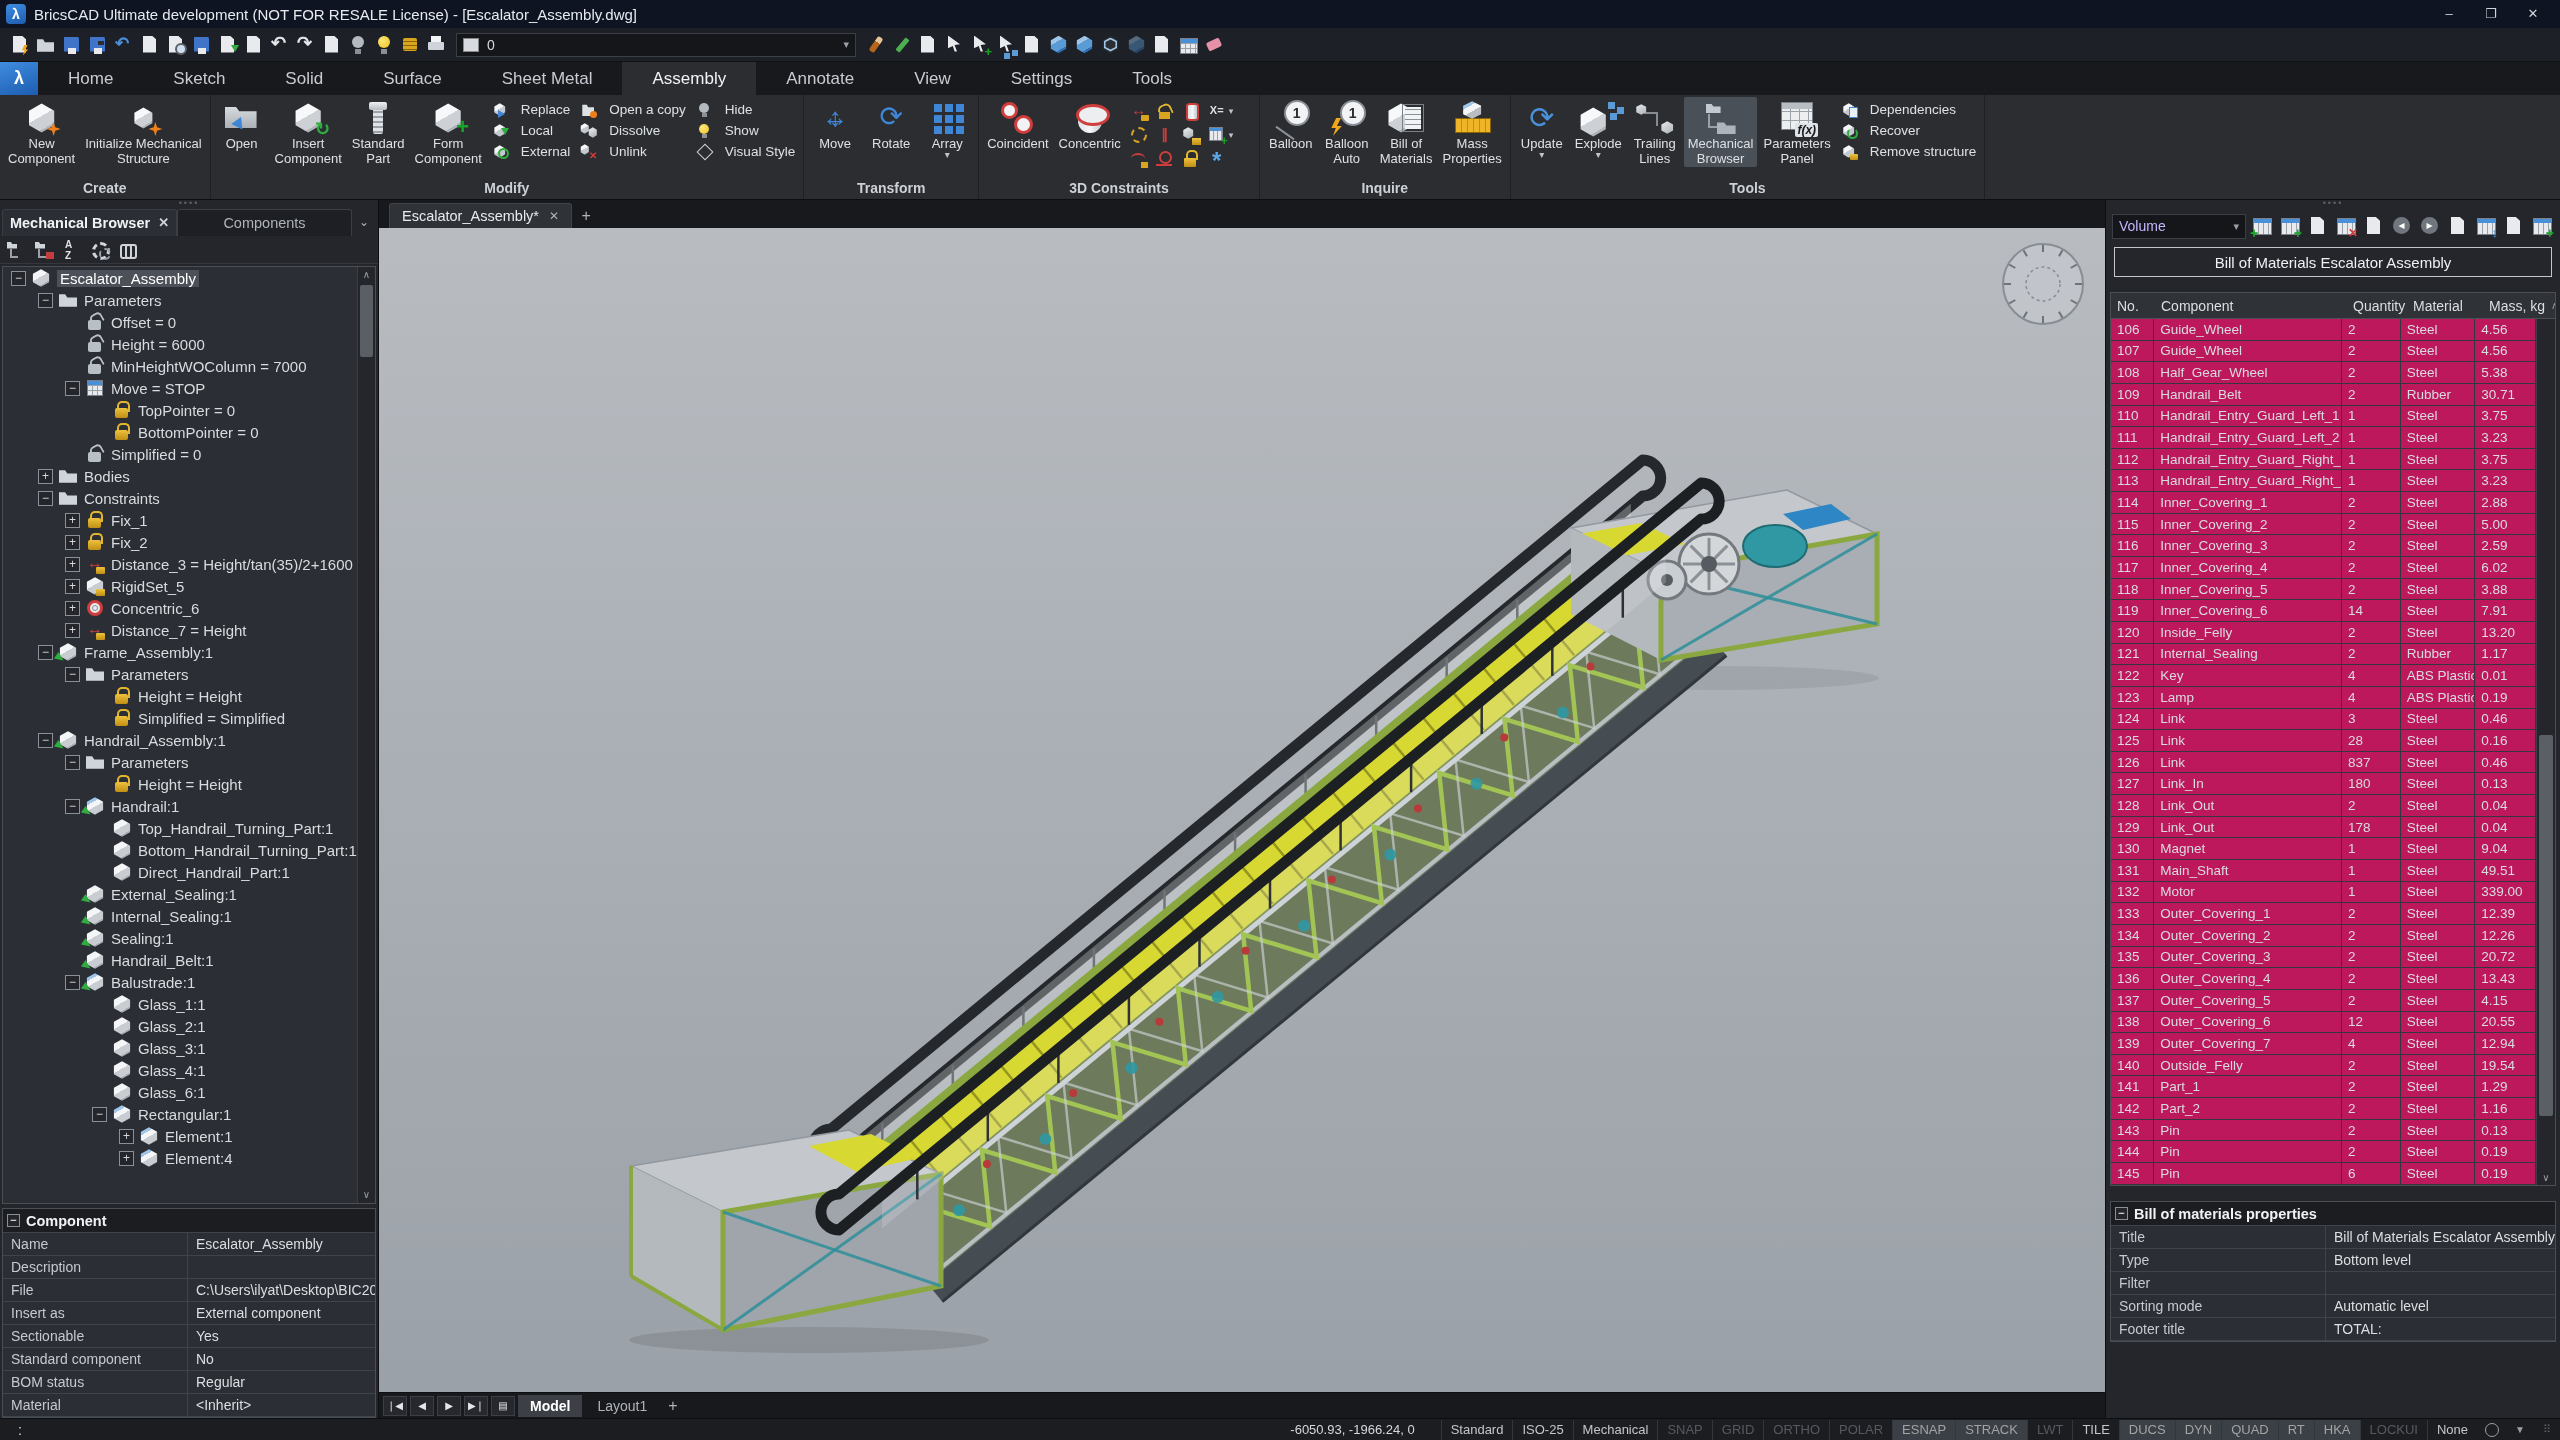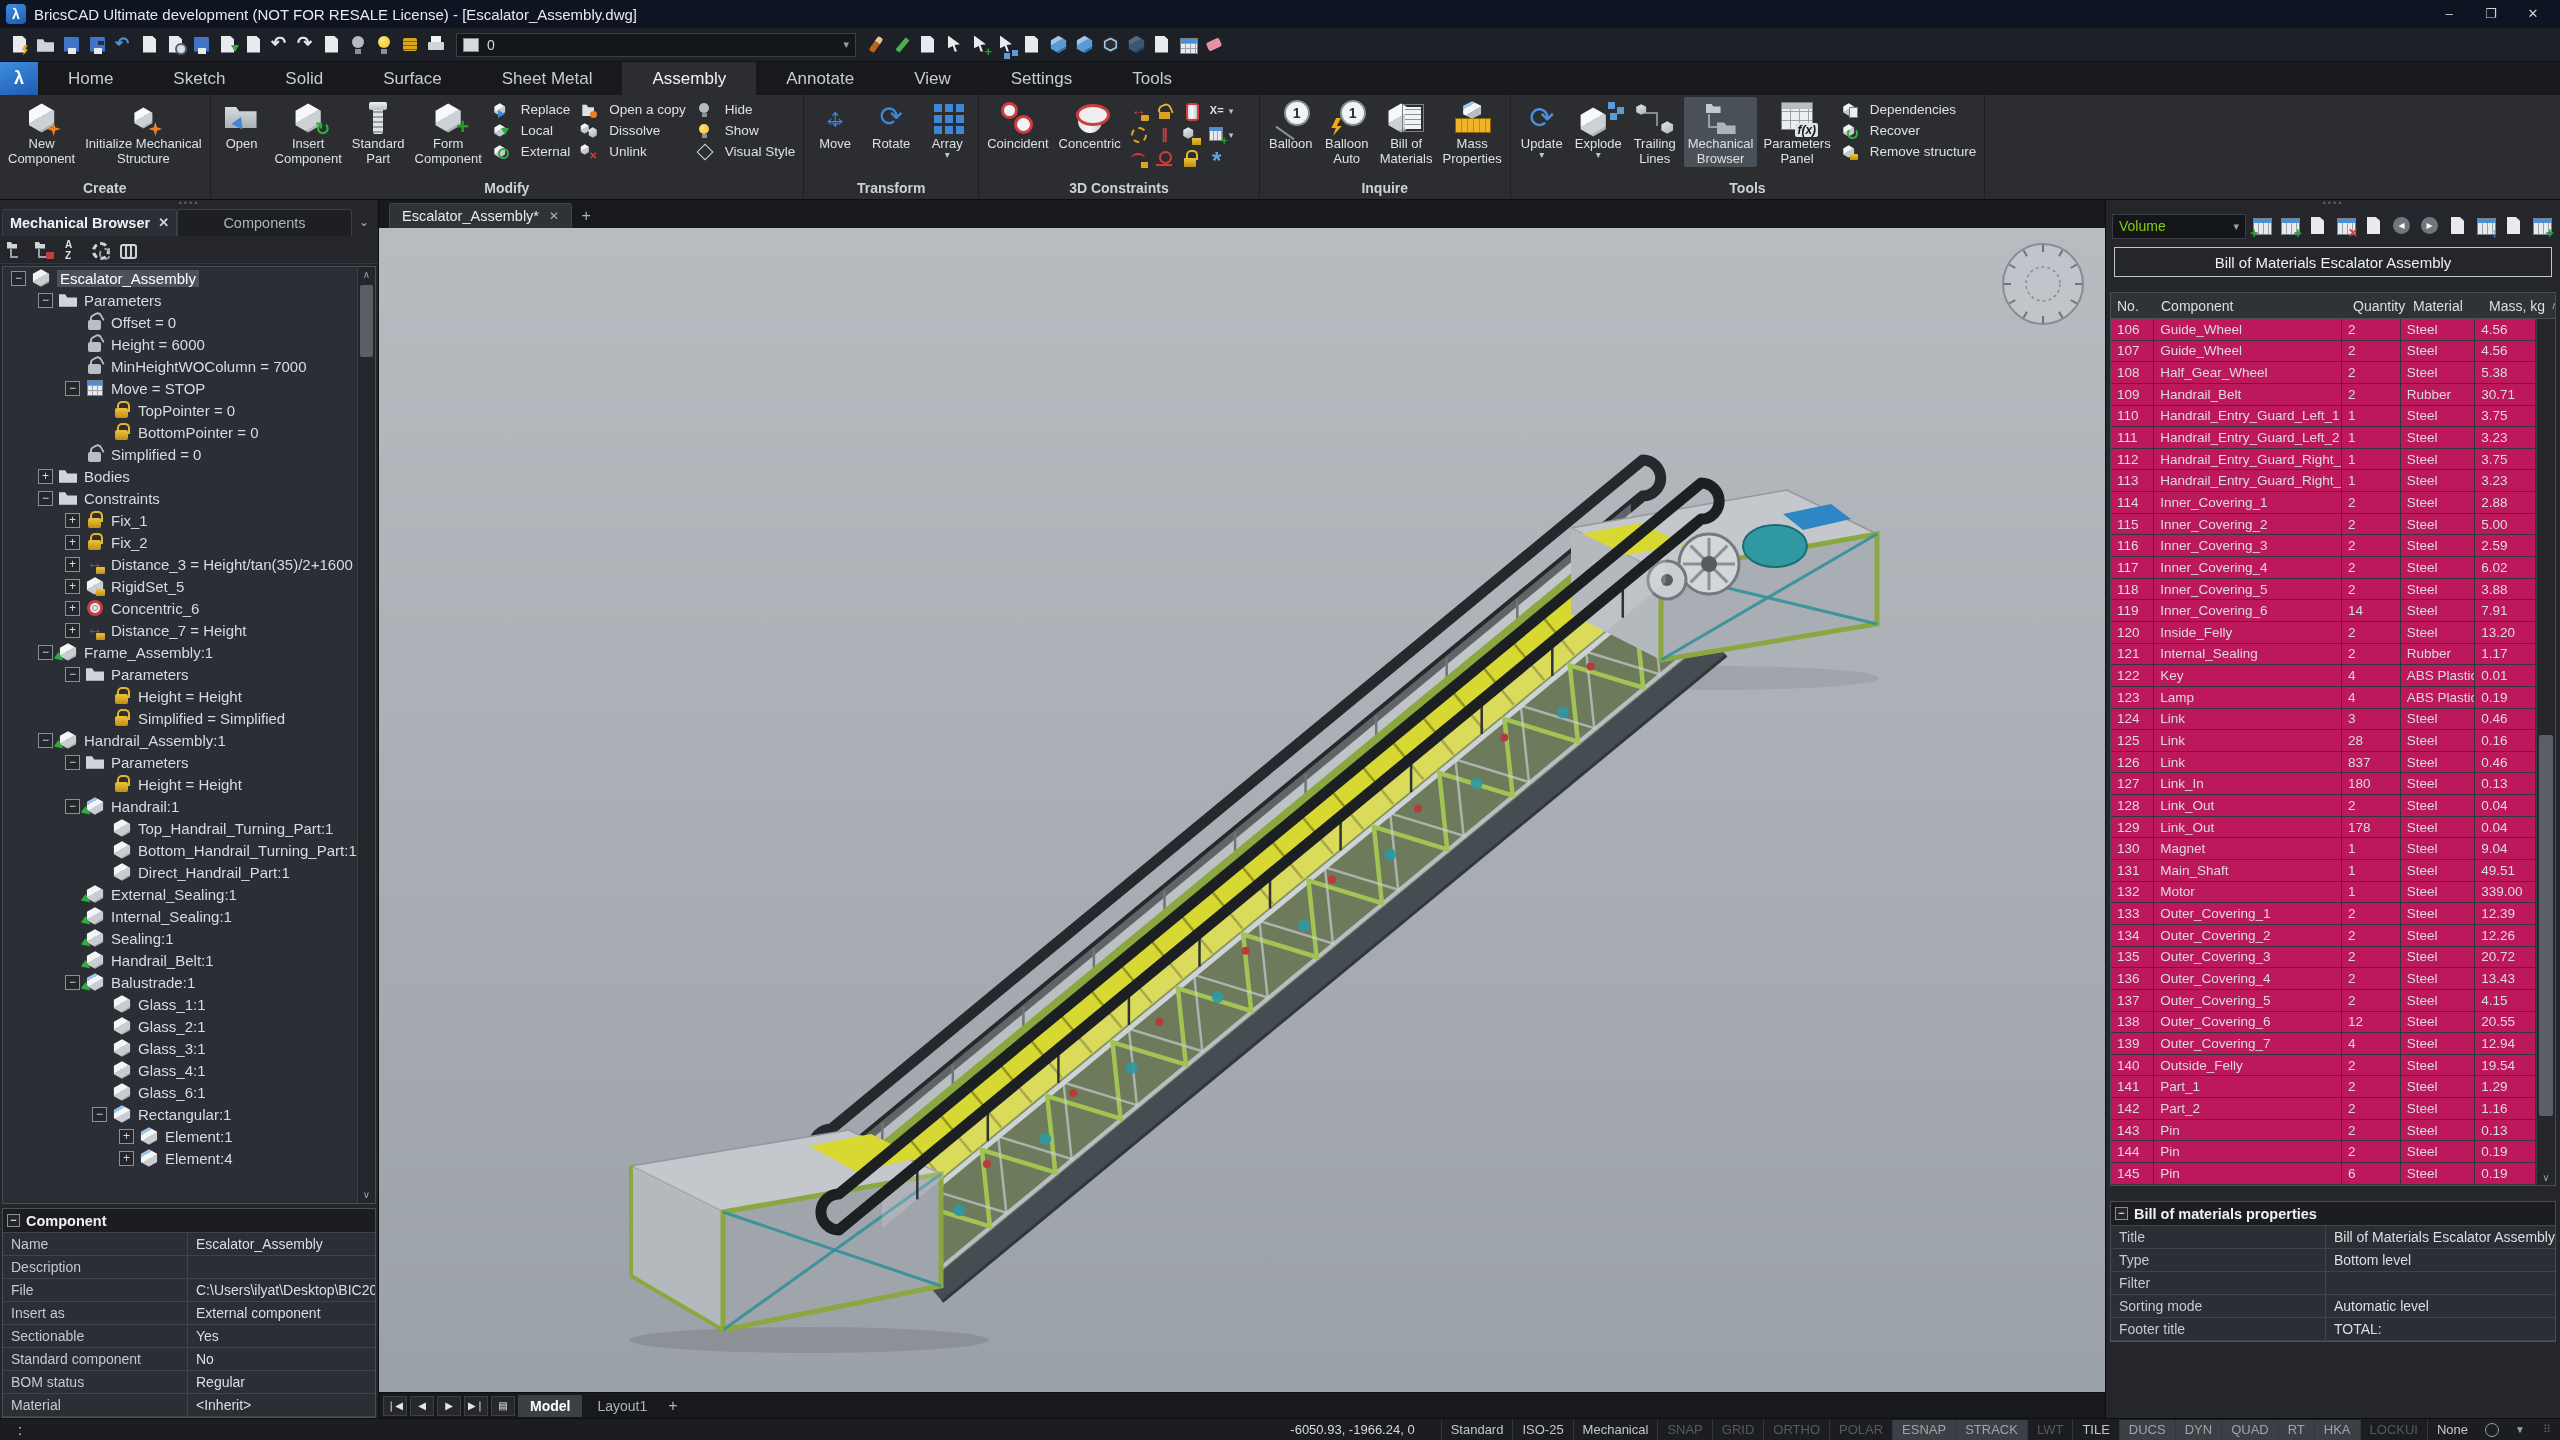--- a/index.html
+++ b/index.html
@@ -109,21 +109,21 @@
   .mtab { padding:0 12px; font-size:14px; line-height:22px; color:#aeb3ba; }
   .mtab.active { background:#3c4046; color:#fff; font-weight:bold; }
   .mtab-add { color:#aeb3ba; padding:0 6px; }
 
   
   .rightpanel { width:455px; background:#24262b; border-left:1px solid #0c0e11; display:flex; flex-direction:column; }
   .bom-toolrow { height:34px; display:flex; align-items:center; gap:4px; padding:0 6px; }
   .bom-name { width:240px; height:25px; background:#14161a; border:1px solid #3a3e45; color:#d9dcdf;
     font-size:13.5px; padding:0 6px; font-family:"Liberation Sans",sans-serif; }
   .bom-select { width:252px; height:25px; background:#14161a; border:1px solid #3a3e45; display:flex; align-items:center; padding:0 6px; }
-  .bom-select .lbl { flex:1; font-size:14px; color:#84cc16; }
+  .bom-select .lbl { flex:1; font-size:14px; color:#c4b5fd; }
   .bom-select .arr { color:#9aa0a8; font-size:11px; }
   .ri { width:24px; height:24px; position:relative; flex:none; }
   .bom-title { margin:4px 8px; height:30px; border:1px solid #c3c7cd; display:flex; align-items:center; justify-content:center;
     font-size:15px; color:#eef0f2; }
   .bom-table { margin:11px 4px; border:1px solid #4a4e55; position:relative; }
   .bhead { display:flex; height:26px; background:#2f3237; border-bottom:1px solid #4a4e55; font-size:14px; color:#dcdfe2; align-items:center;}
   .bhead > span, .brow > span { padding-left:6px; overflow:hidden; white-space:nowrap; }
   .c-no{width:44px;} .c-comp{width:192px;} .c-qty{width:60px;} .c-mat{width:76px;} .c-mass{width:62px;}
   .bhead .c-scroll { flex:1; text-align:center; color:#9aa0a8; font-size:10px; }
   .bom-rows { height:866px; overflow:hidden; position:relative; background:#be185d; padding-right:19px; }

